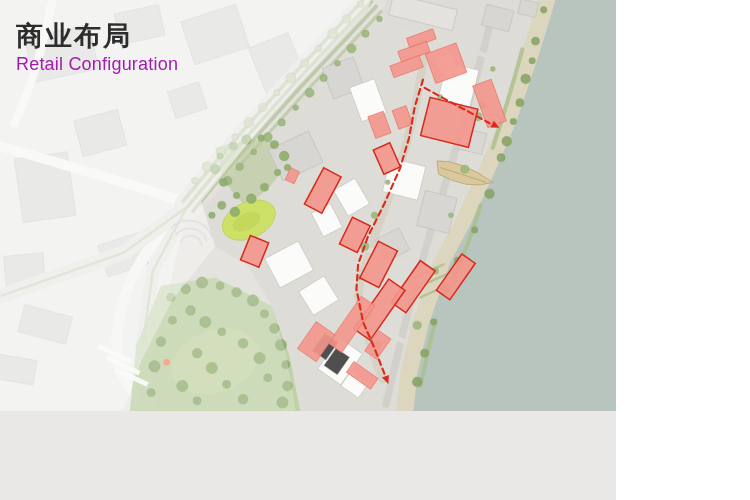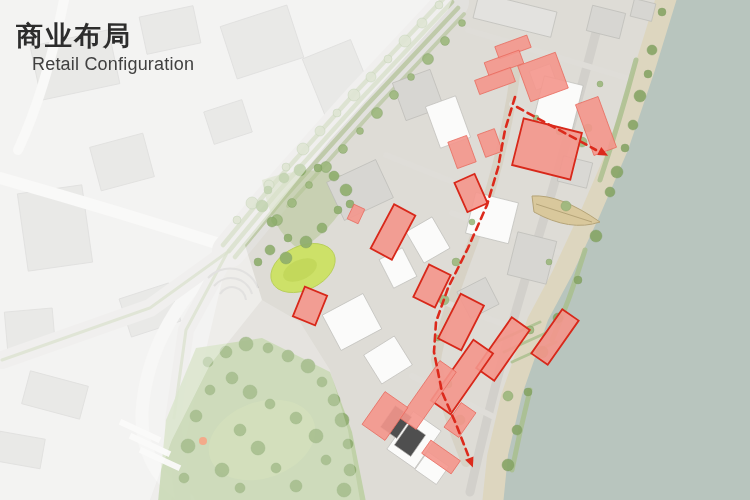--- a/index.html
+++ b/index.html
@@ -1,23 +1,23 @@
 <!DOCTYPE html>
 <html><head>
 <meta charset="utf-8">
 <style>
   html,body{margin:0;padding:0;background:#fff;}
   .slide{
-    position:relative;width:750px;height:500px;overflow:hidden;
+    position:relative;width:616px;height:500px;overflow:hidden;
     font-family:"Liberation Sans",sans-serif;background:#e9e8e6;
   }
   .map-svg{position:absolute;inset:0;display:block;}
   .title-block{position:absolute;left:16px;top:22px;pointer-events:none;}
   .title-cn{margin:0;font-size:27px;font-weight:700;color:#2d2d2d;letter-spacing:2px;line-height:1.1;}
-  .title-en{margin:2px 0 0 16px;font-size:18px;font-weight:400;color:#404040;letter-spacing:.2px;}
+  .title-en{margin:2px 0 0 0;font-size:18px;font-weight:400;color:#a21caf;letter-spacing:.2px;}
 </style>
 </head>
 <body>
 
 <div class="slide">
   <svg class="map-svg" viewBox="0 0 750 500" xmlns="http://www.w3.org/2000/svg">
 
     <rect x="0" y="0" width="750" height="500" fill="#e9e8e6"></rect>
     <polygon points="452,0 678,0 655,70 628,150 600,215 572,275 548,320 522,395 508,455 503,505 170,505 229,251" fill="#dedcd6"></polygon>
 

